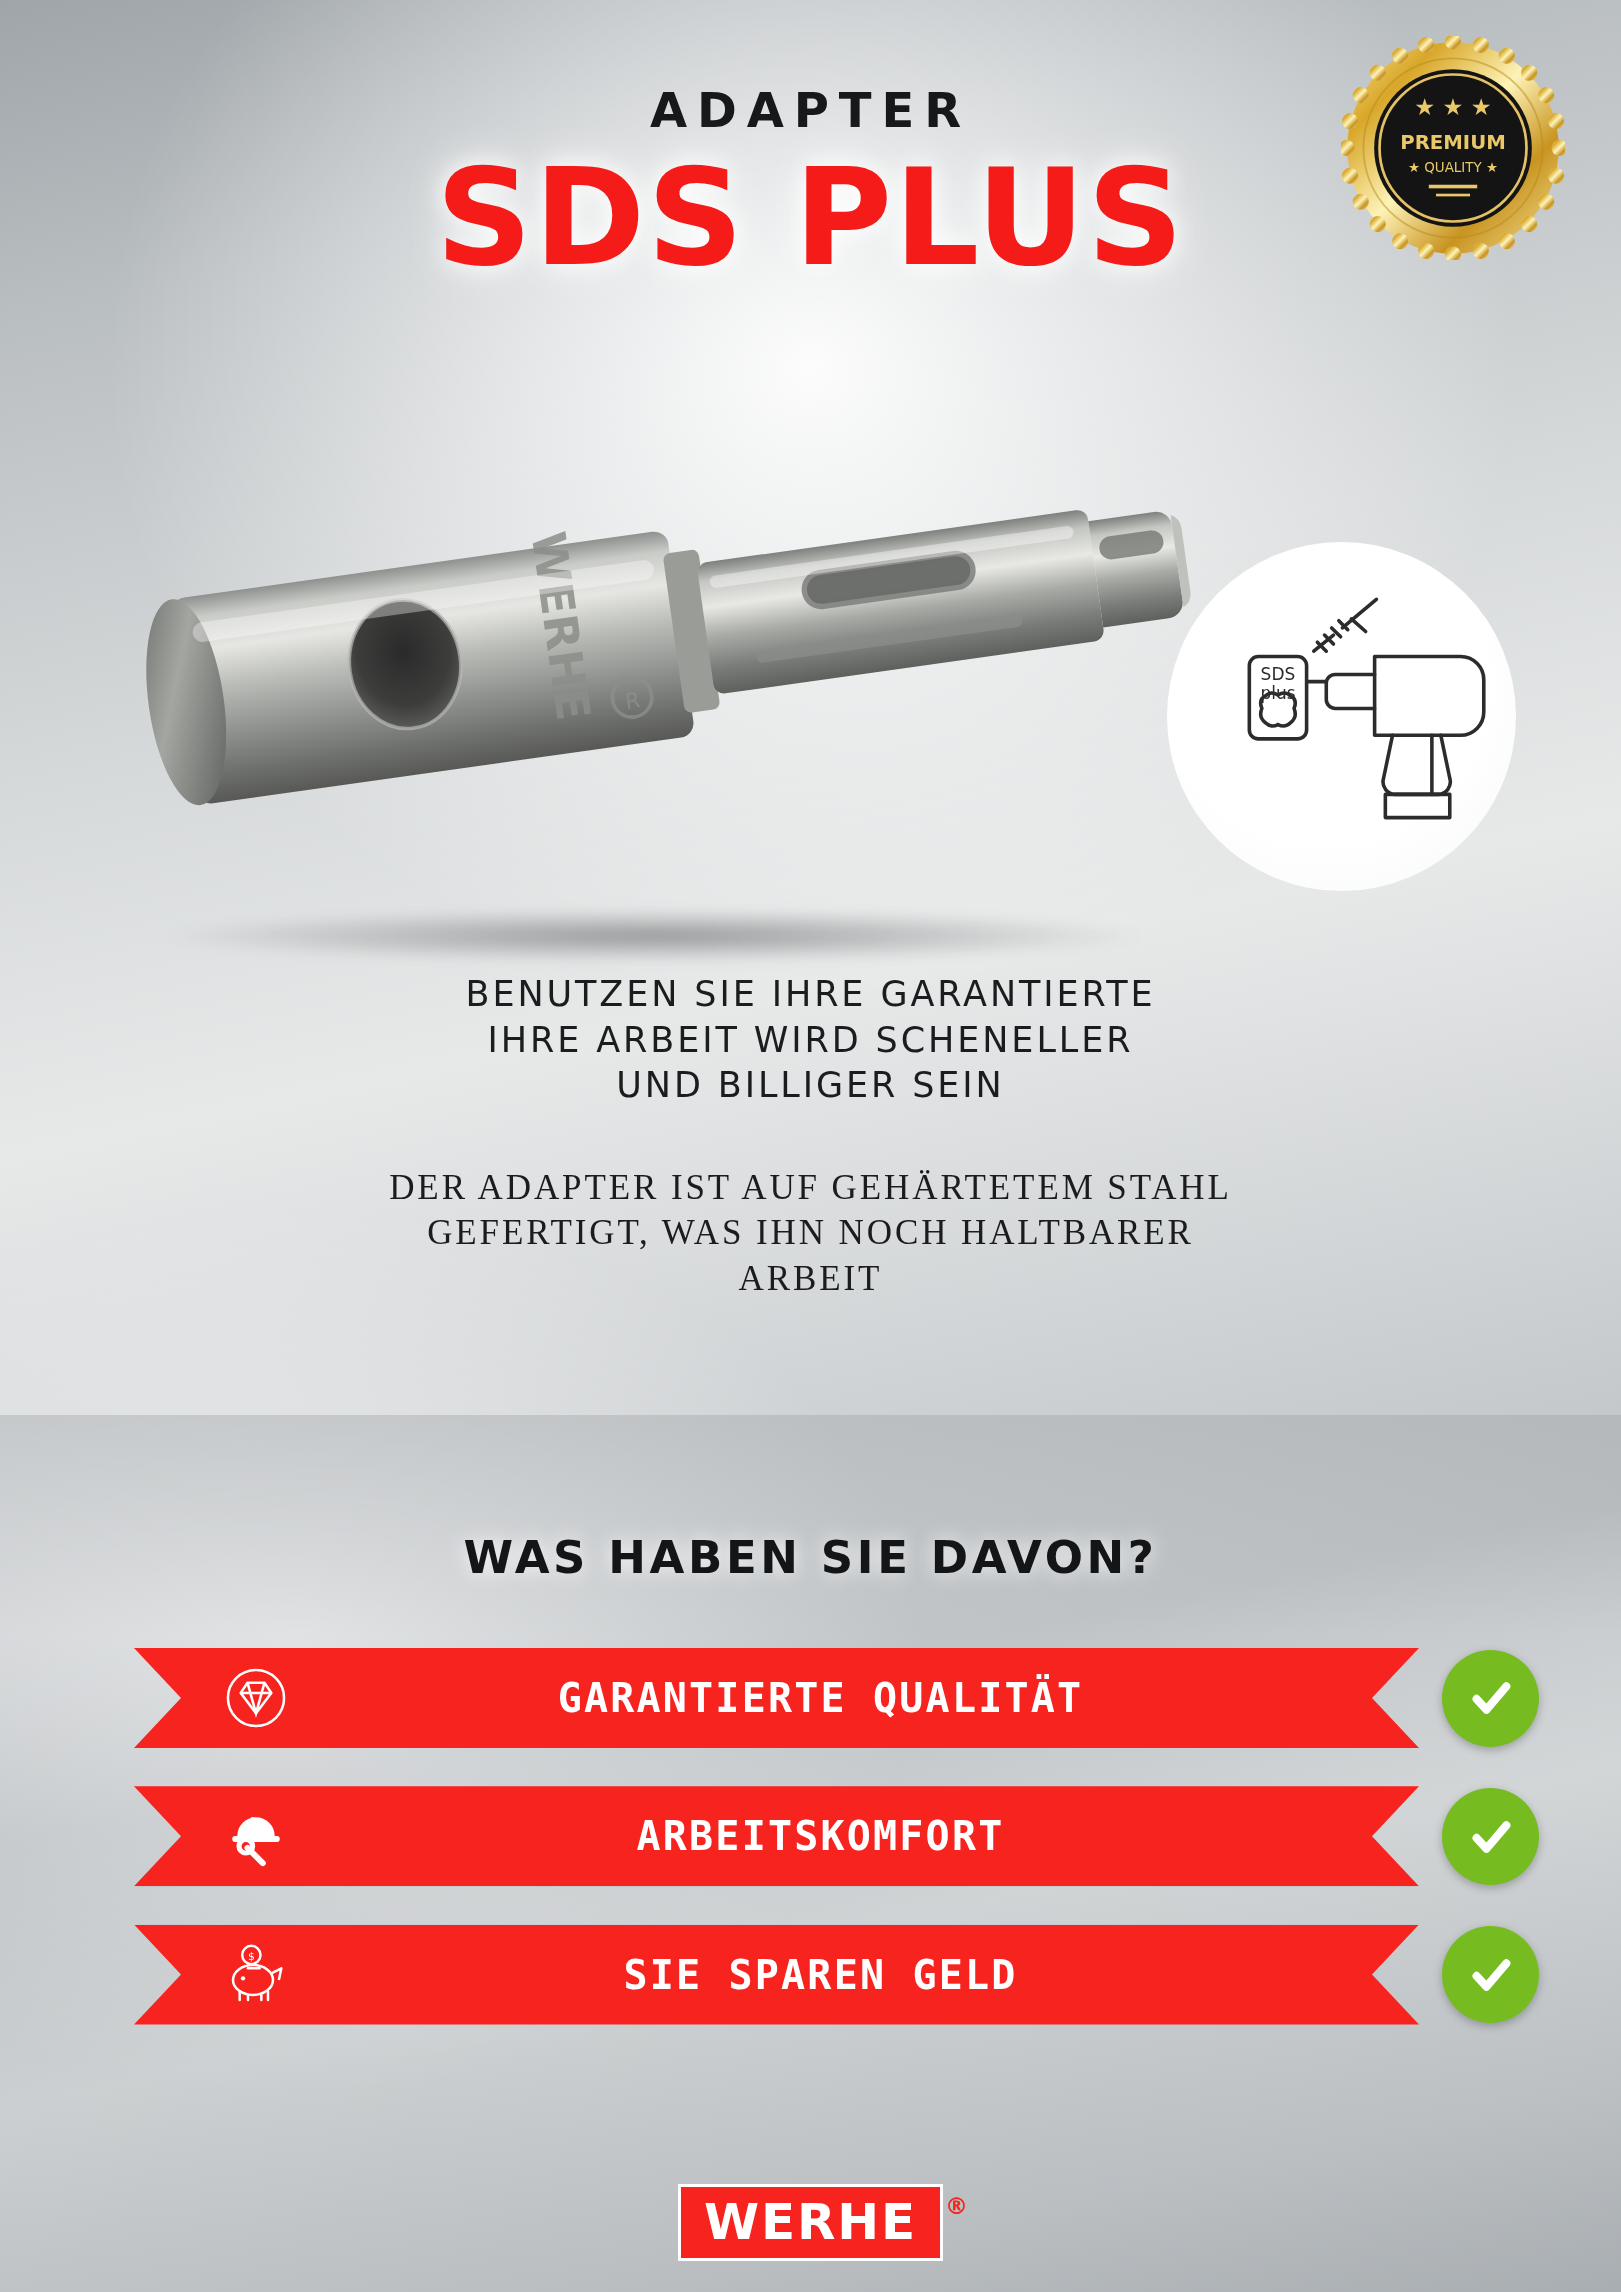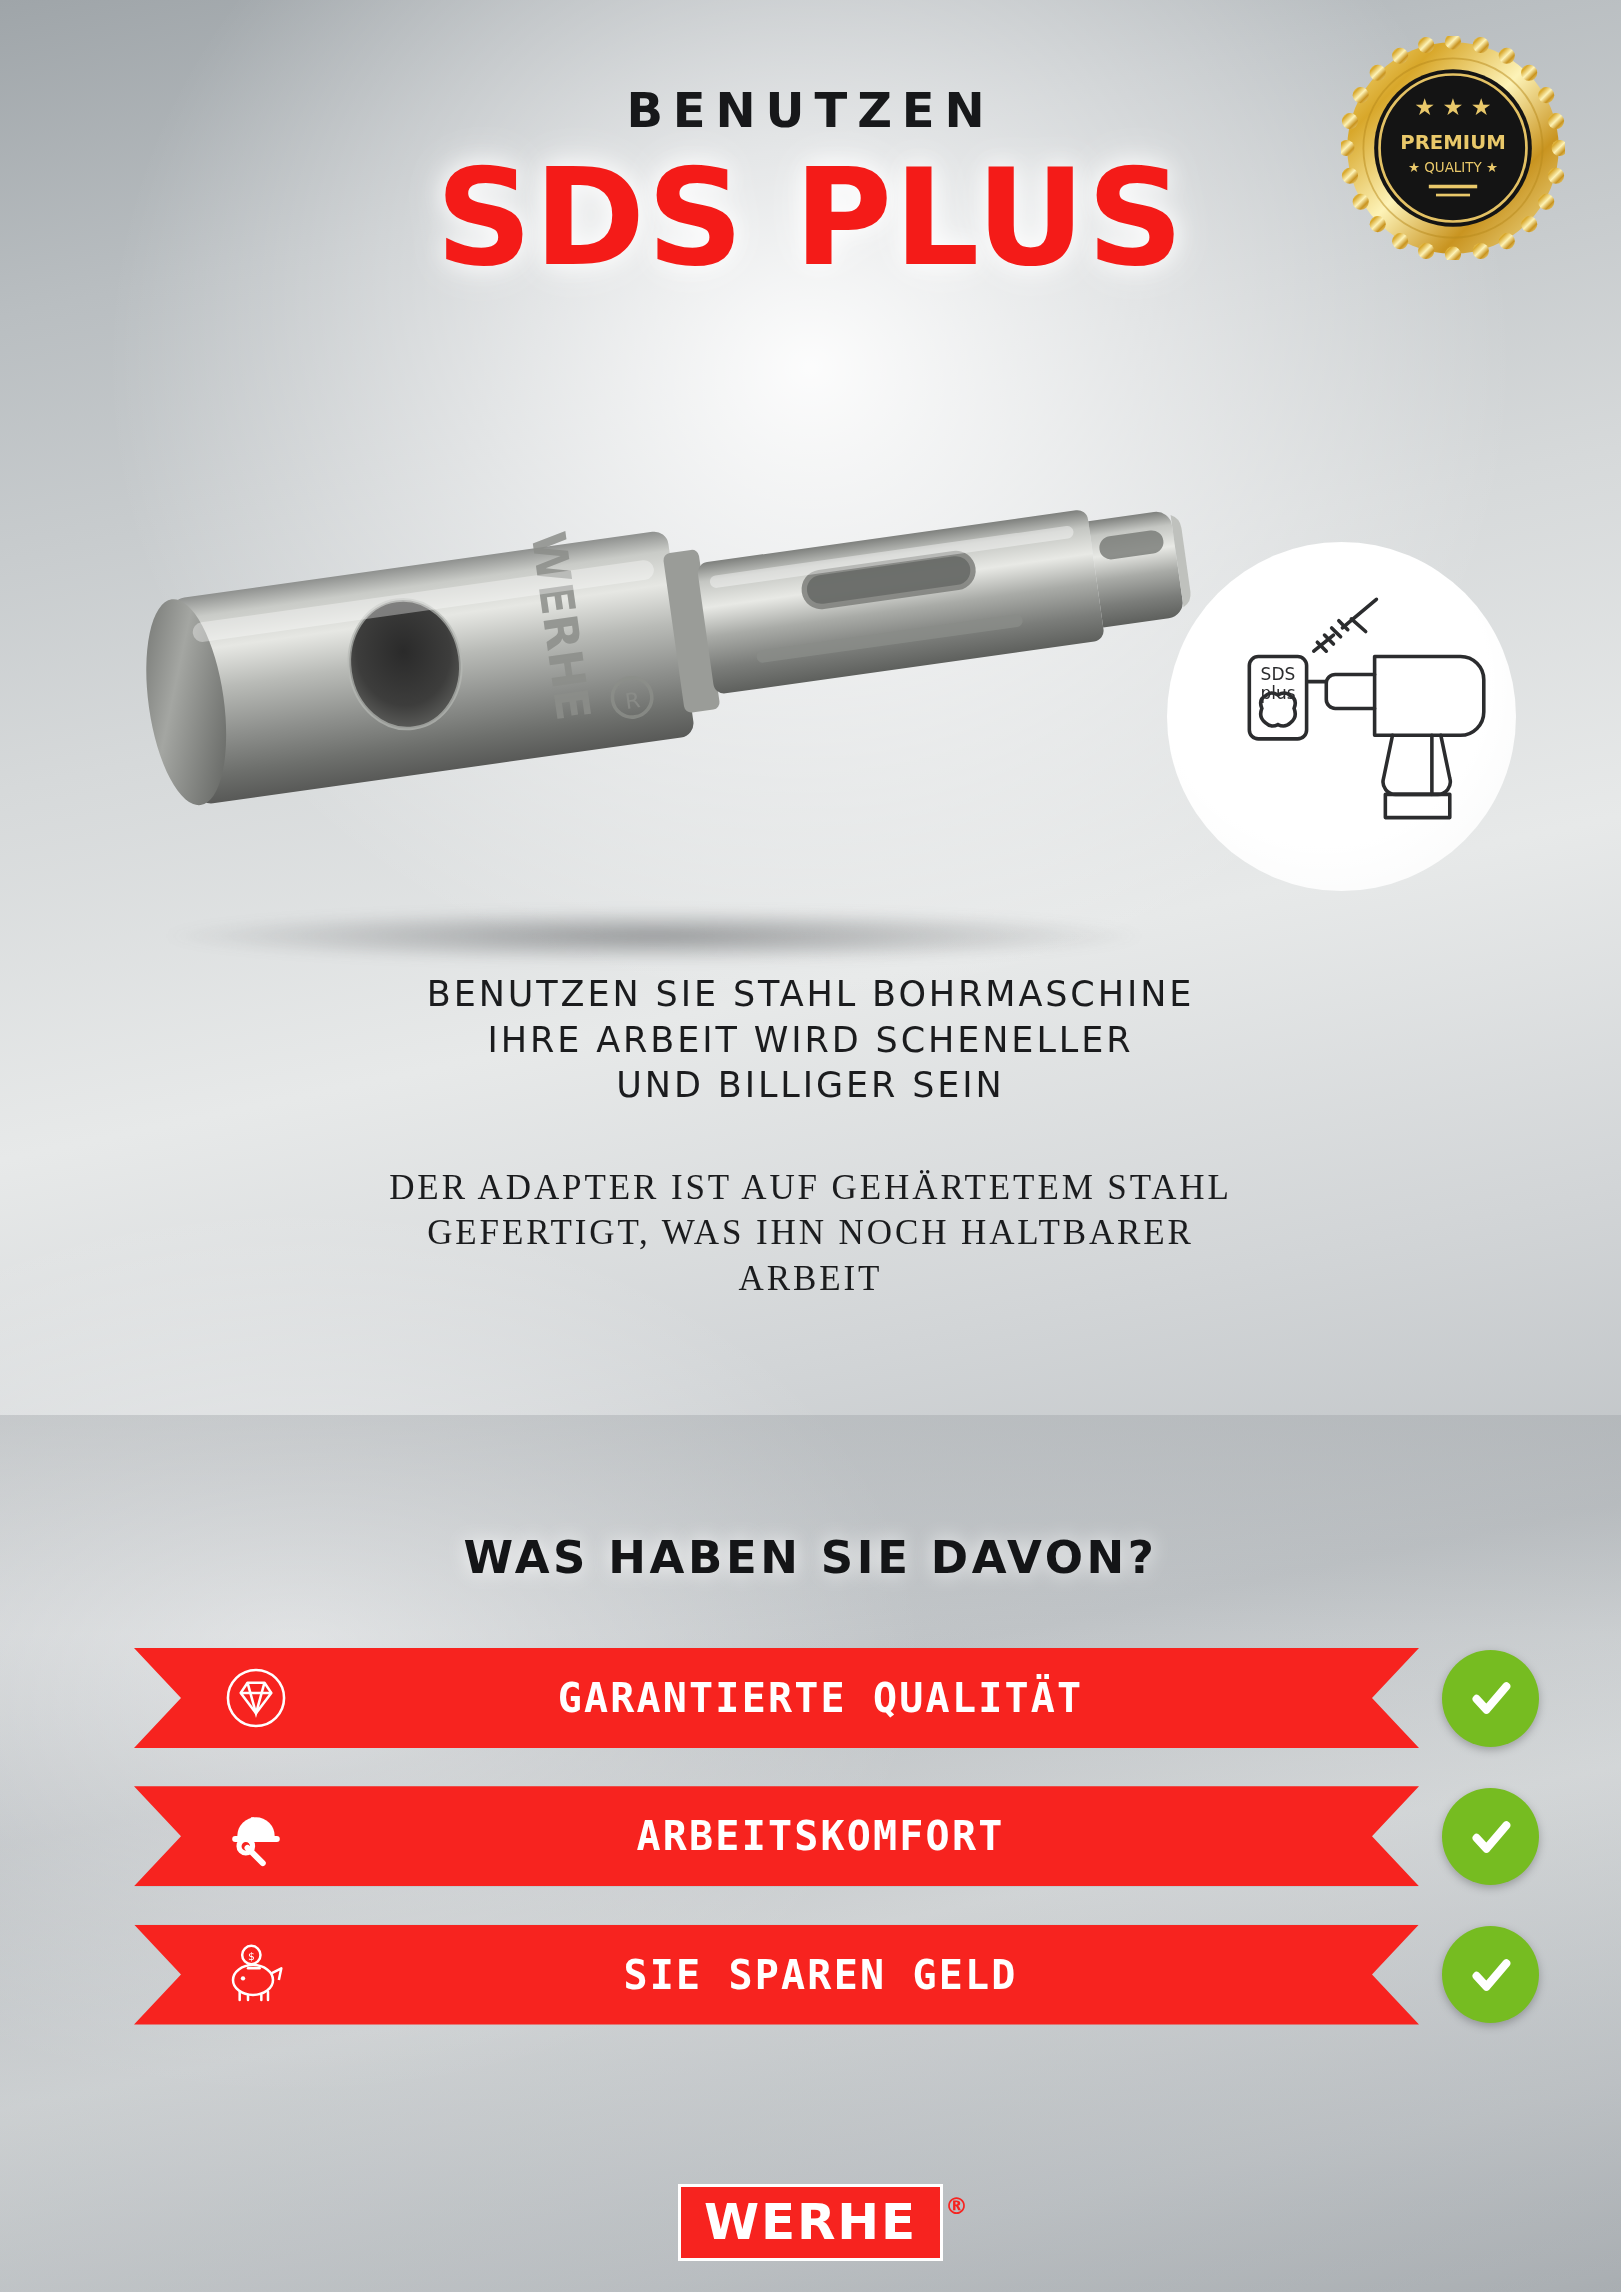--- a/index.html
+++ b/index.html
@@ -211,21 +211,21 @@
     color: #f7231f;
     font-weight: 700;
   }
 </style>
 </head>
 <body>
 
 <div id="poster">
 
   <div class="header">
-    <div class="adapter-word">BENUTZEN</div>
+    <div class="adapter-word">ADAPTER</div>
     <div class="sds-plus">SDS PLUS</div>
   </div>
 
   <div class="badge">
     <svg viewBox="0 0 250 250" width="224" height="224">
       <defs>
         <linearGradient id="gold" x1="0" y1="0" x2="1" y2="1">
           <stop offset="0%" stop-color="#f7e08a"></stop>
           <stop offset="22%" stop-color="#d8a72a"></stop>
           <stop offset="48%" stop-color="#fdf3b8"></stop>
@@ -361,21 +361,21 @@
         <path d="M1180 182 a18 18 0 0 1 10 16 v72 a18 18 0 0 1 -10 16 z" fill="#bfc1bd"></path>
 
         <rect x="80" y="150" width="520" height="22" rx="11" fill="#ffffff" opacity="0.35"></rect>
         <rect x="660" y="178" width="410" height="14" rx="7" fill="#ffffff" opacity="0.4"></rect>
       </g>
     </svg>
   </div>
 
   <div class="body-text">
     <div class="para">
-      <div>BENUTZEN SIE STAHL BOHRMASCHINE</div>
+      <div>BENUTZEN SIE IHRE GARANTIERTE</div>
       <div>IHRE ARBEIT WIRD SCHENELLER</div>
       <div>UND BILLIGER SEIN</div>
     </div>
     <div class="para second">
       <div>DER ADAPTER IST AUF GEHÄRTETEM STAHL</div>
       <div>GEFERTIGT, WAS IHN NOCH HALTBARER</div>
       <div>ARBEIT</div>
     </div>
   </div>
 

